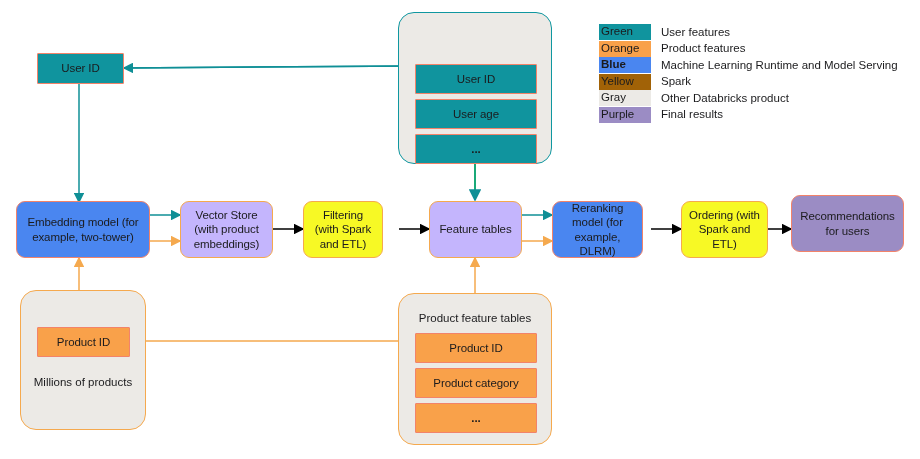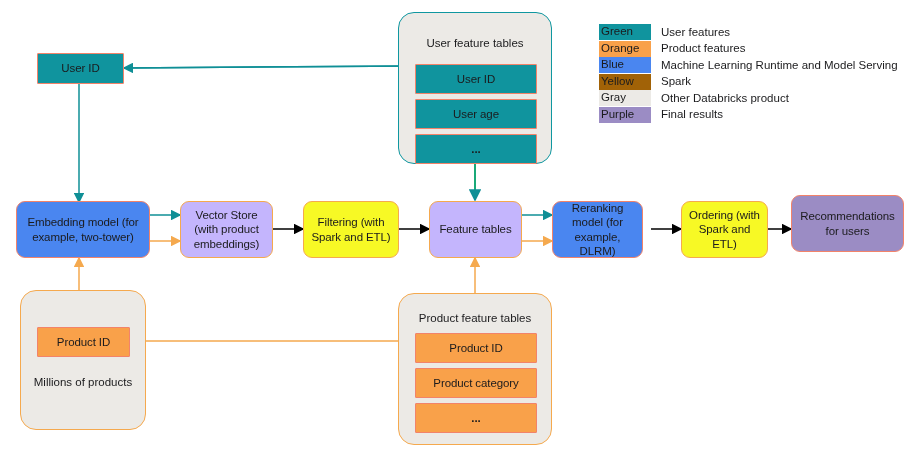--- a/index.html
+++ b/index.html
@@ -148,31 +148,30 @@
     <line x1="522" y1="241" x2="552" y2="241" stroke="#f5a94e" stroke-width="1.5" marker-end="url(#ah-orange)"></line>
 
     <line x1="651" y1="229" x2="681" y2="229" stroke="#000000" stroke-width="1.5" marker-end="url(#ah-black)"></line>
 
     <line x1="768" y1="229" x2="791" y2="229" stroke="#000000" stroke-width="1.5" marker-end="url(#ah-black)"></line>
   </svg>
 
   <div class="node sharp c-teal" style="left:37px; top:53px; width:87px; height:31px;">User ID</div>
 
   <div class="panel teal-edge" style="left:398px; top:12px; width:154px; height:152px;">
-    <div class="panel-title" style="top:24px;">User feature tables</div>
     <div class="node sharp c-teal" style="left:16px; top:51px; width:122px; height:30px; font-size:11.5px;">User ID</div>
     <div class="node sharp c-teal" style="left:16px; top:86px; width:122px; height:30px; font-size:11.5px;">User age</div>
     <div class="node sharp c-teal" style="left:16px; top:121px; width:122px; height:30px; font-size:11.5px; font-weight:bold;">...</div>
   </div>
 
   <div class="node rounded c-blue" style="left:16px; top:201px; width:134px; height:57px; padding:0 7px;">Embedding model (for example, two-tower)</div>
 
   <div class="node rounded c-gray" style="left:180px; top:201px; width:93px; height:57px; padding:0 6px;">Vector Store (with product embeddings)</div>
 
-  <div class="node rounded c-yellow" style="left:303px; top:201px; width:96px; height:57px; padding:0 6px;">Filtering (with Spark and ETL)</div>
+  <div class="node rounded c-yellow" style="left:303px; top:201px; width:80px; height:57px; padding:0 6px;">Filtering (with Spark and ETL)</div>
 
   <div class="node rounded c-gray" style="left:429px; top:201px; width:93px; height:57px; padding:0 6px;">Feature tables</div>
 
   <div class="node rounded c-blue" style="left:552px; top:201px; width:91px; height:57px; padding:0 6px;">Reranking model (for example, DLRM)</div>
 
   <div class="node rounded c-yellow" style="left:681px; top:201px; width:87px; height:57px; padding:0 6px;">Ordering (with Spark and ETL)</div>
 
   <div class="node rounded c-purple" style="left:791px; top:195px; width:113px; height:57px; padding:16px 6px;">Recommendations for users</div>
 
   <div class="panel orange-edge" style="left:20px; top:290px; width:126px; height:140px;">
@@ -190,21 +189,21 @@
   <div id="legend">
     <div class="legend-row">
       <span class="legend-chip" style="background: rgb(16, 148, 158);">Green</span>
       <span class="legend-desc">User features</span>
     </div>
     <div class="legend-row">
       <span class="legend-chip" style="background: rgb(249, 161, 74);">Orange</span>
       <span class="legend-desc">Product features</span>
     </div>
     <div class="legend-row">
-      <span class="legend-chip" style="background: rgb(74, 134, 240);">Blue</span>
+      <span class="legend-chip" style="background: rgb(74, 134, 240); font-weight: bold;">Blue</span>
       <span class="legend-desc">Machine Learning Runtime and Model Serving</span>
     </div>
     <div class="legend-row">
       <span class="legend-chip" style="background: #a16207;">Yellow</span>
       <span class="legend-desc">Spark</span>
     </div>
     <div class="legend-row">
       <span class="legend-chip" style="background: rgb(236, 234, 230);">Gray</span>
       <span class="legend-desc">Other Databricks product</span>
     </div>

